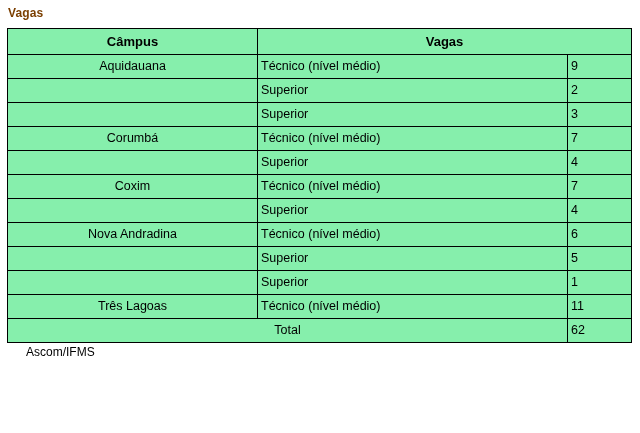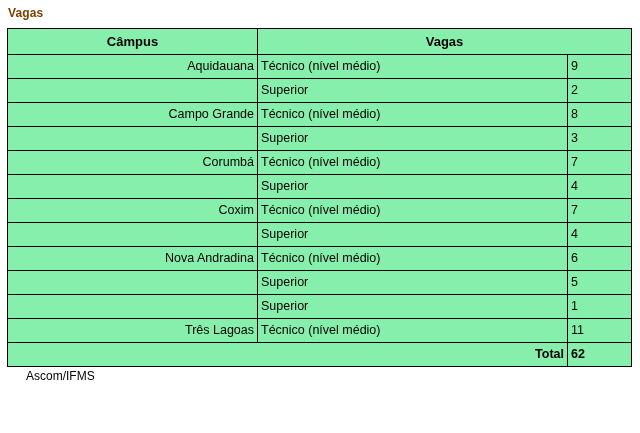--- a/index.html
+++ b/index.html
@@ -50,26 +50,26 @@
   table.vagas thead th {
     font-weight: bold;
     text-align: center;
     font-size: 13px;
     height: 22px;
   }
   col.c-campus { width: 250px; }
   col.c-cargo  { width: 310px; }
   col.c-num    { width: 64px; }
 
-  td.campus { text-align: right; }
+  td.campus { text-align: center; }
   td.cargo  { text-align: left; }
   td.num    { text-align: left; }
 
   tr.total td {
-    font-weight: bold;
+    font-weight: normal;
   }
   .footer {
     font-size: 12px;
     margin: 2px 0 0 22px;
     color: #000000;
   }
 </style>
 </head>
 <body>
 
@@ -92,25 +92,20 @@
     <tbody>
       <tr>
         <td class="campus">Aquidauana</td>
         <td class="cargo">Técnico (nível médio)</td>
         <td class="num">9</td>
       </tr>
       <tr>
         <td class="campus"></td>
         <td class="cargo">Superior</td>
         <td class="num">2</td>
-      </tr>
-      <tr>
-        <td class="campus">Campo Grande</td>
-        <td class="cargo">Técnico (nível médio)</td>
-        <td class="num">8</td>
       </tr>
       <tr>
         <td class="campus"></td>
         <td class="cargo">Superior</td>
         <td class="num">3</td>
       </tr>
       <tr>
         <td class="campus">Corumbá</td>
         <td class="cargo">Técnico (nível médio)</td>
         <td class="num">7</td>

